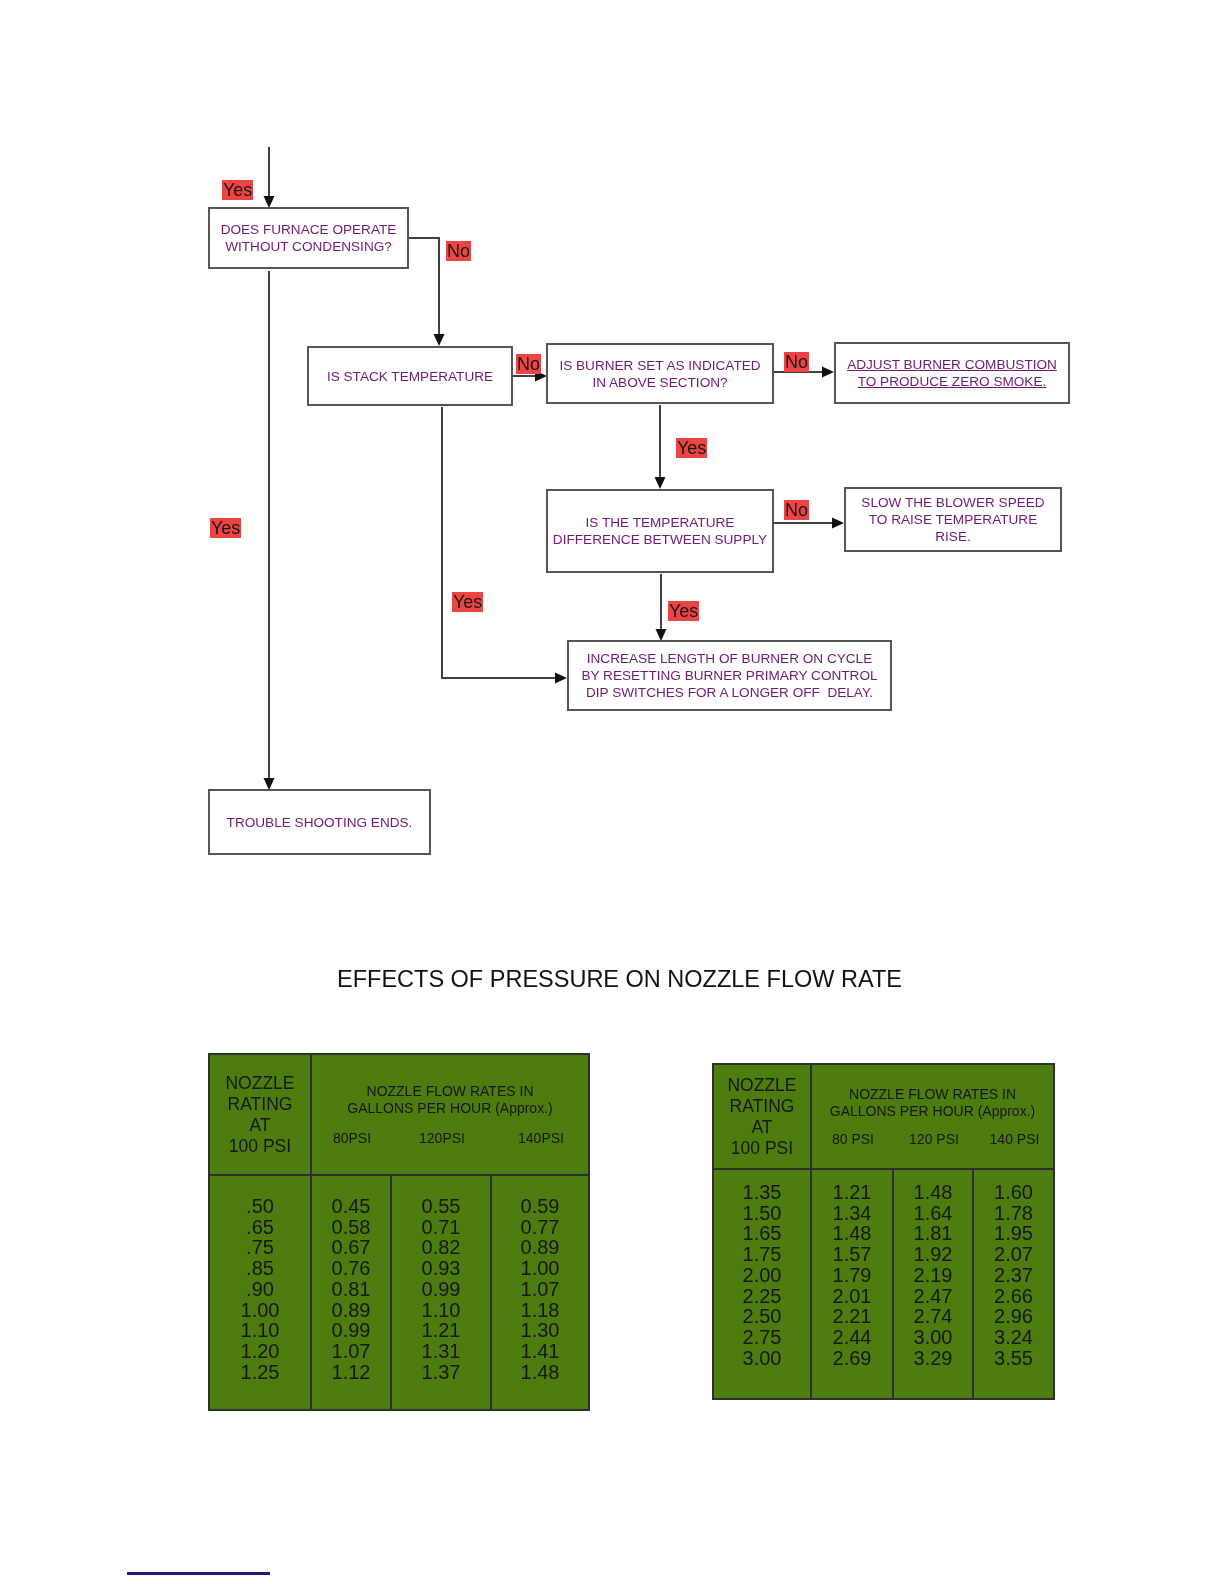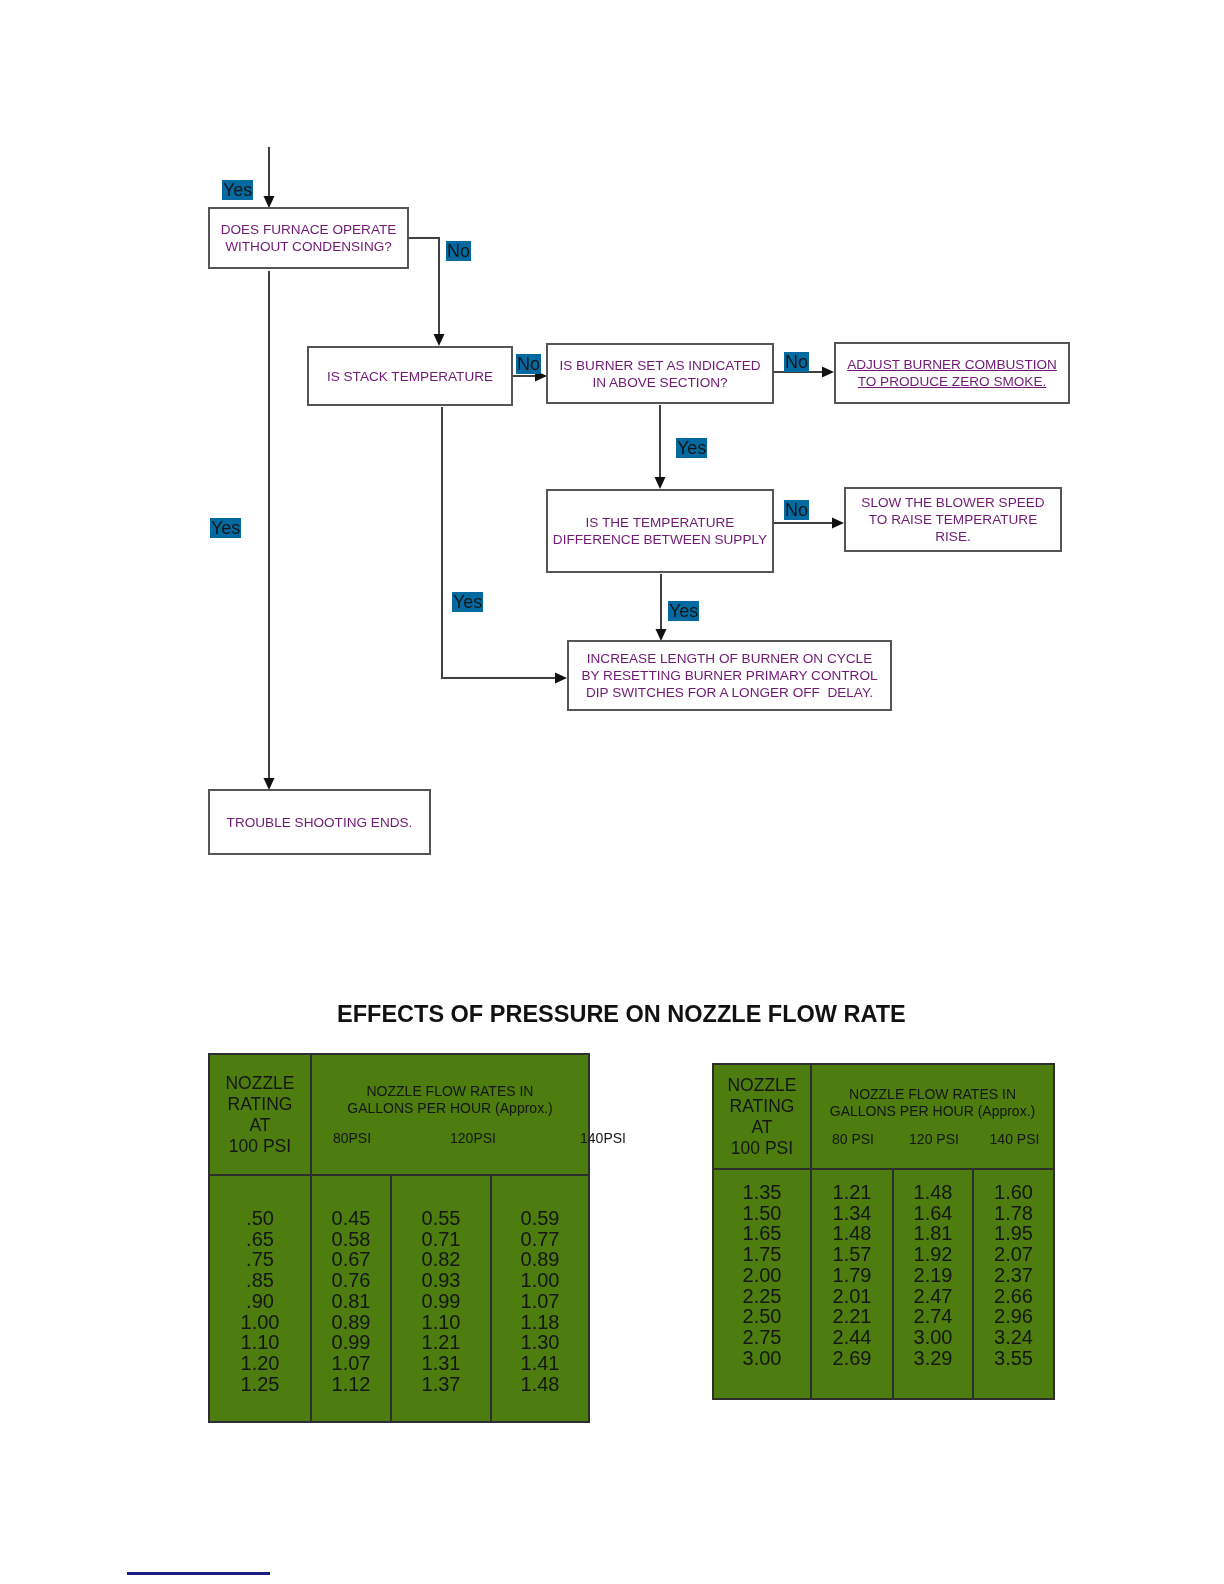--- a/index.html
+++ b/index.html
@@ -5,21 +5,21 @@
   html,body{margin:0;padding:0;background:#ffffff;}
   body{width:1224px;height:1584px;position:relative;
        font-family:"Liberation Sans","DejaVu Sans",sans-serif;color:#1a1a1a;}
   .page{position:absolute;left:0;top:0;width:1224px;height:1584px;background:#fff;overflow:hidden;}
 
   
   .connectors{position:absolute;left:0;top:0;width:1224px;height:1584px;}
   .fbox{position:absolute;box-sizing:border-box;border:2px solid #555;background:#fff;
         display:flex;align-items:center;justify-content:center;text-align:center;
         font-size:13.6px;line-height:17px;white-space:pre-wrap;color:#701a75;}
-  .flabel{position:absolute;font-size:18px;line-height:20px;color:#161616;background:#0369a1;padding:0 1px;}
+  .flabel{position:absolute;font-size:18px;line-height:20px;color:#161616;background:#ef4444;padding:0 1px;}
 
   .b1{left:208px;top:207px;width:201px;height:62px;}
   .b2{left:307px;top:346px;width:206px;height:60px;}
   .b3{left:546px;top:343px;width:228px;height:61px;}
   .b4{left:834px;top:342px;width:236px;height:62px;text-decoration:underline;}
   .b5{left:546px;top:489px;width:228px;height:84px;}
   .b6{left:844px;top:487px;width:218px;height:65px;}
   .b7{left:567px;top:640px;width:325px;height:71px;}
   .b8{left:208px;top:789px;width:223px;height:66px;}
 
@@ -29,44 +29,44 @@
   .l-no-burner{left:784px;top:352px;}
   .l-yes-burner{left:676px;top:438px;}
   .l-no-tempdiff{left:784px;top:500px;}
   .l-yes-tempdiff{left:668px;top:601px;}
   .l-yes-stack{left:452px;top:592px;}
   .l-yes-condensing{left:210px;top:518px;}
 
   
   .repeat-note{position:absolute;left:335px;top:918px;font-size:15.5px;font-weight:bold;
                letter-spacing:0.3px;color:#111;}
-  .section-title{position:absolute;left:337px;top:1001px;font-size:23.5px;color:#111;font-weight:bold;}
+  .section-title{position:absolute;left:337px;top:966px;font-size:23.5px;color:#111;}
 
   
   table.nozzle{position:absolute;border-collapse:collapse;table-layout:fixed;background:#4d7c0f;}
   table.nozzle th,table.nozzle td{border:2px solid #2e2e2e;padding:0;margin:0;}
   .t-left{left:208px;top:1053px;width:380px;}
   .t-right{left:712px;top:1063px;width:341px;}
 
   th.rating{font-weight:normal;font-size:17.5px;line-height:21px;white-space:pre-line;
             text-align:center;vertical-align:middle;color:#161616;}
   .t-left th.rating{height:119px;}
   .t-right th.rating{height:103px;}
 
   th.flowh{font-weight:normal;vertical-align:middle;}
   .flowh-inner{display:flex;flex-direction:column;justify-content:center;height:100%;}
   .flow-line{font-size:14px;line-height:17px;text-align:center;color:#161616;}
   .psirow{display:grid;text-align:center;font-size:14px;color:#161616;}
-  .t-left .psirow{grid-template-columns:80px 100px 98px;margin-top:13px;gap:31px;}
+  .t-left .psirow{grid-template-columns:80px 100px 98px;margin-top:13px;}
   .t-right .psirow{grid-template-columns:82px 80px 81px;margin-top:11px;}
 
   table.nozzle tbody td{border-top:none;border-bottom:none;text-align:center;
         font-size:20px;line-height:20.7px;color:#161616;}
   table.nozzle tbody tr:last-child td{border-bottom:2px solid #2e2e2e;}
-  .t-left tbody tr:first-child td{padding-top:32px;}
+  .t-left tbody tr:first-child td{padding-top:20px;}
   .t-left tbody tr:last-child td{padding-bottom:27px;}
   .t-right tbody tr:first-child td{padding-top:12px;}
   .t-right tbody tr:last-child td{padding-bottom:30px;}
 
   
   .footer-rule{position:absolute;left:127px;top:1572px;width:143px;height:3px;background:#1c1c80;}
 </style>
 </head>
 <body>
 

